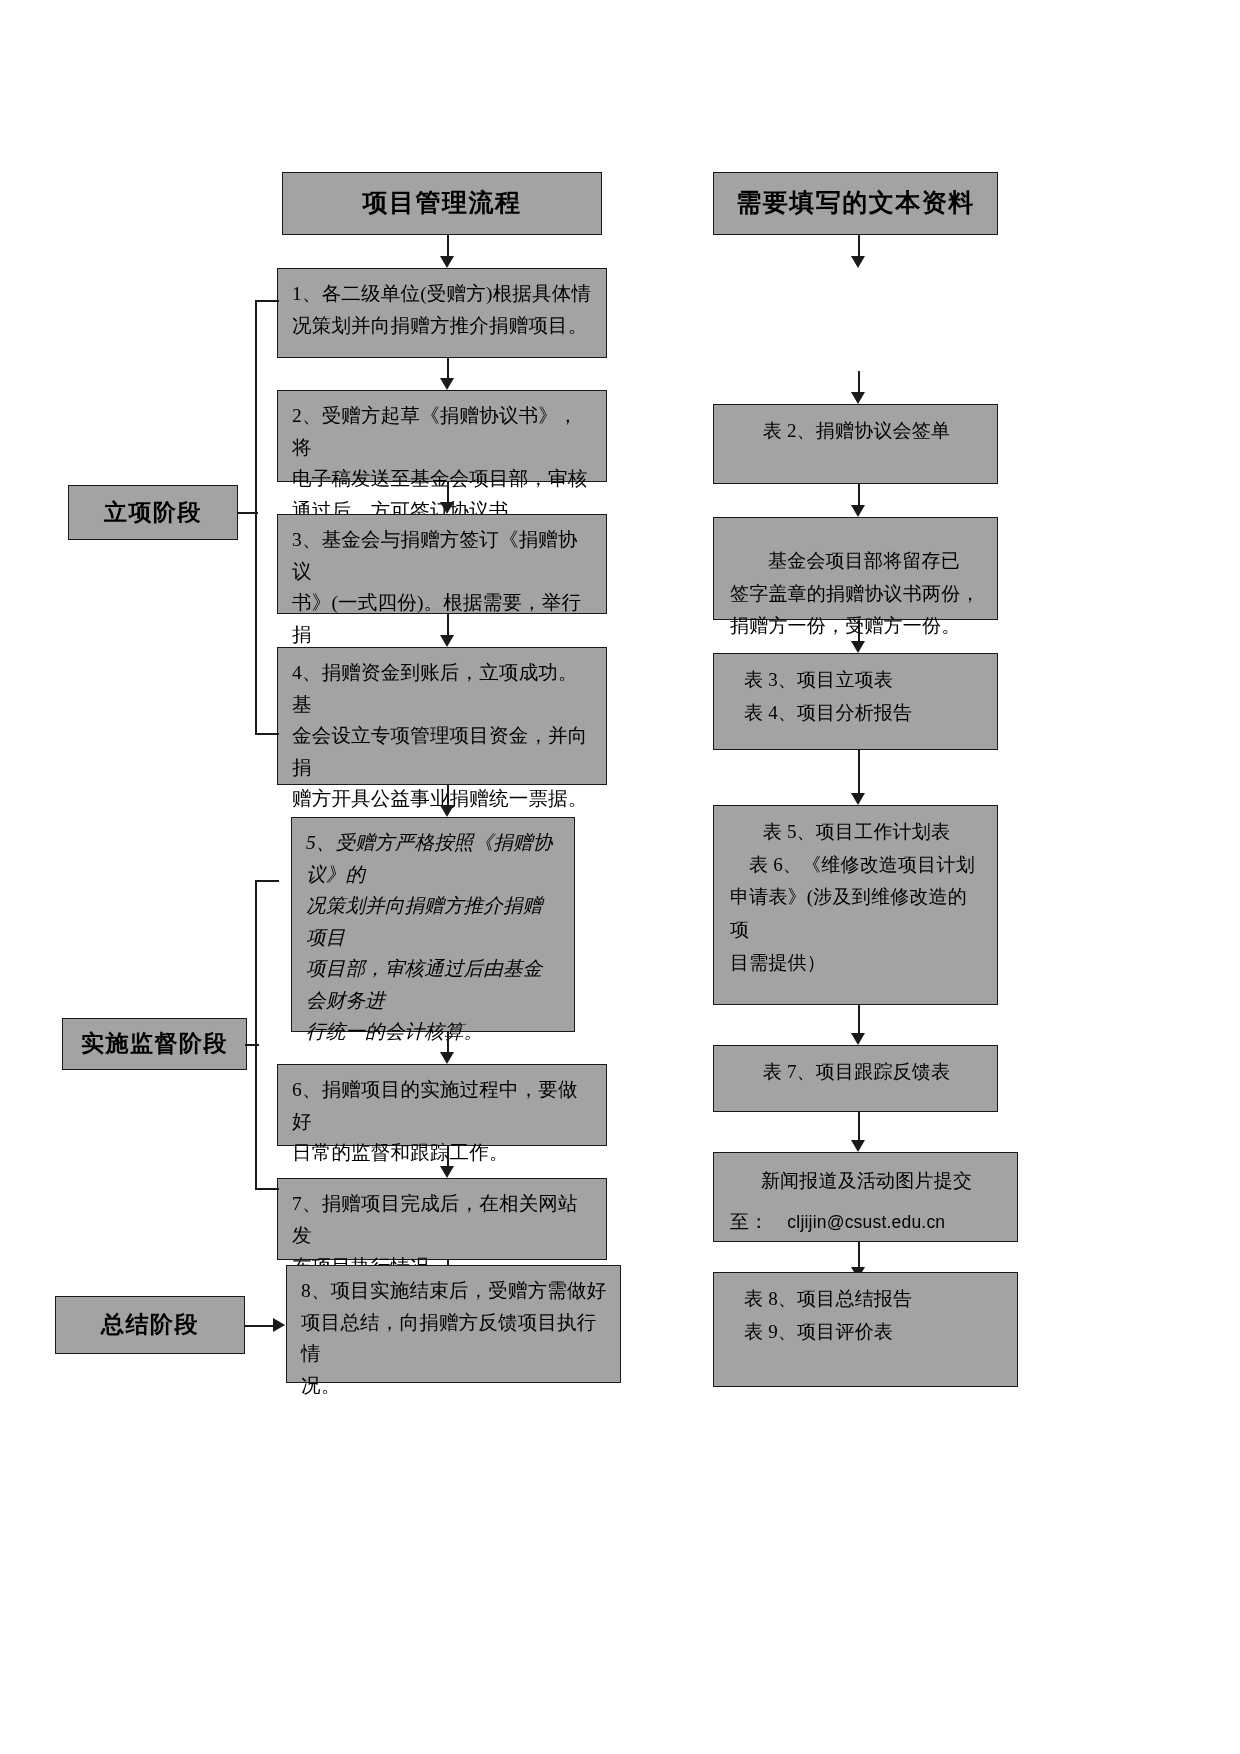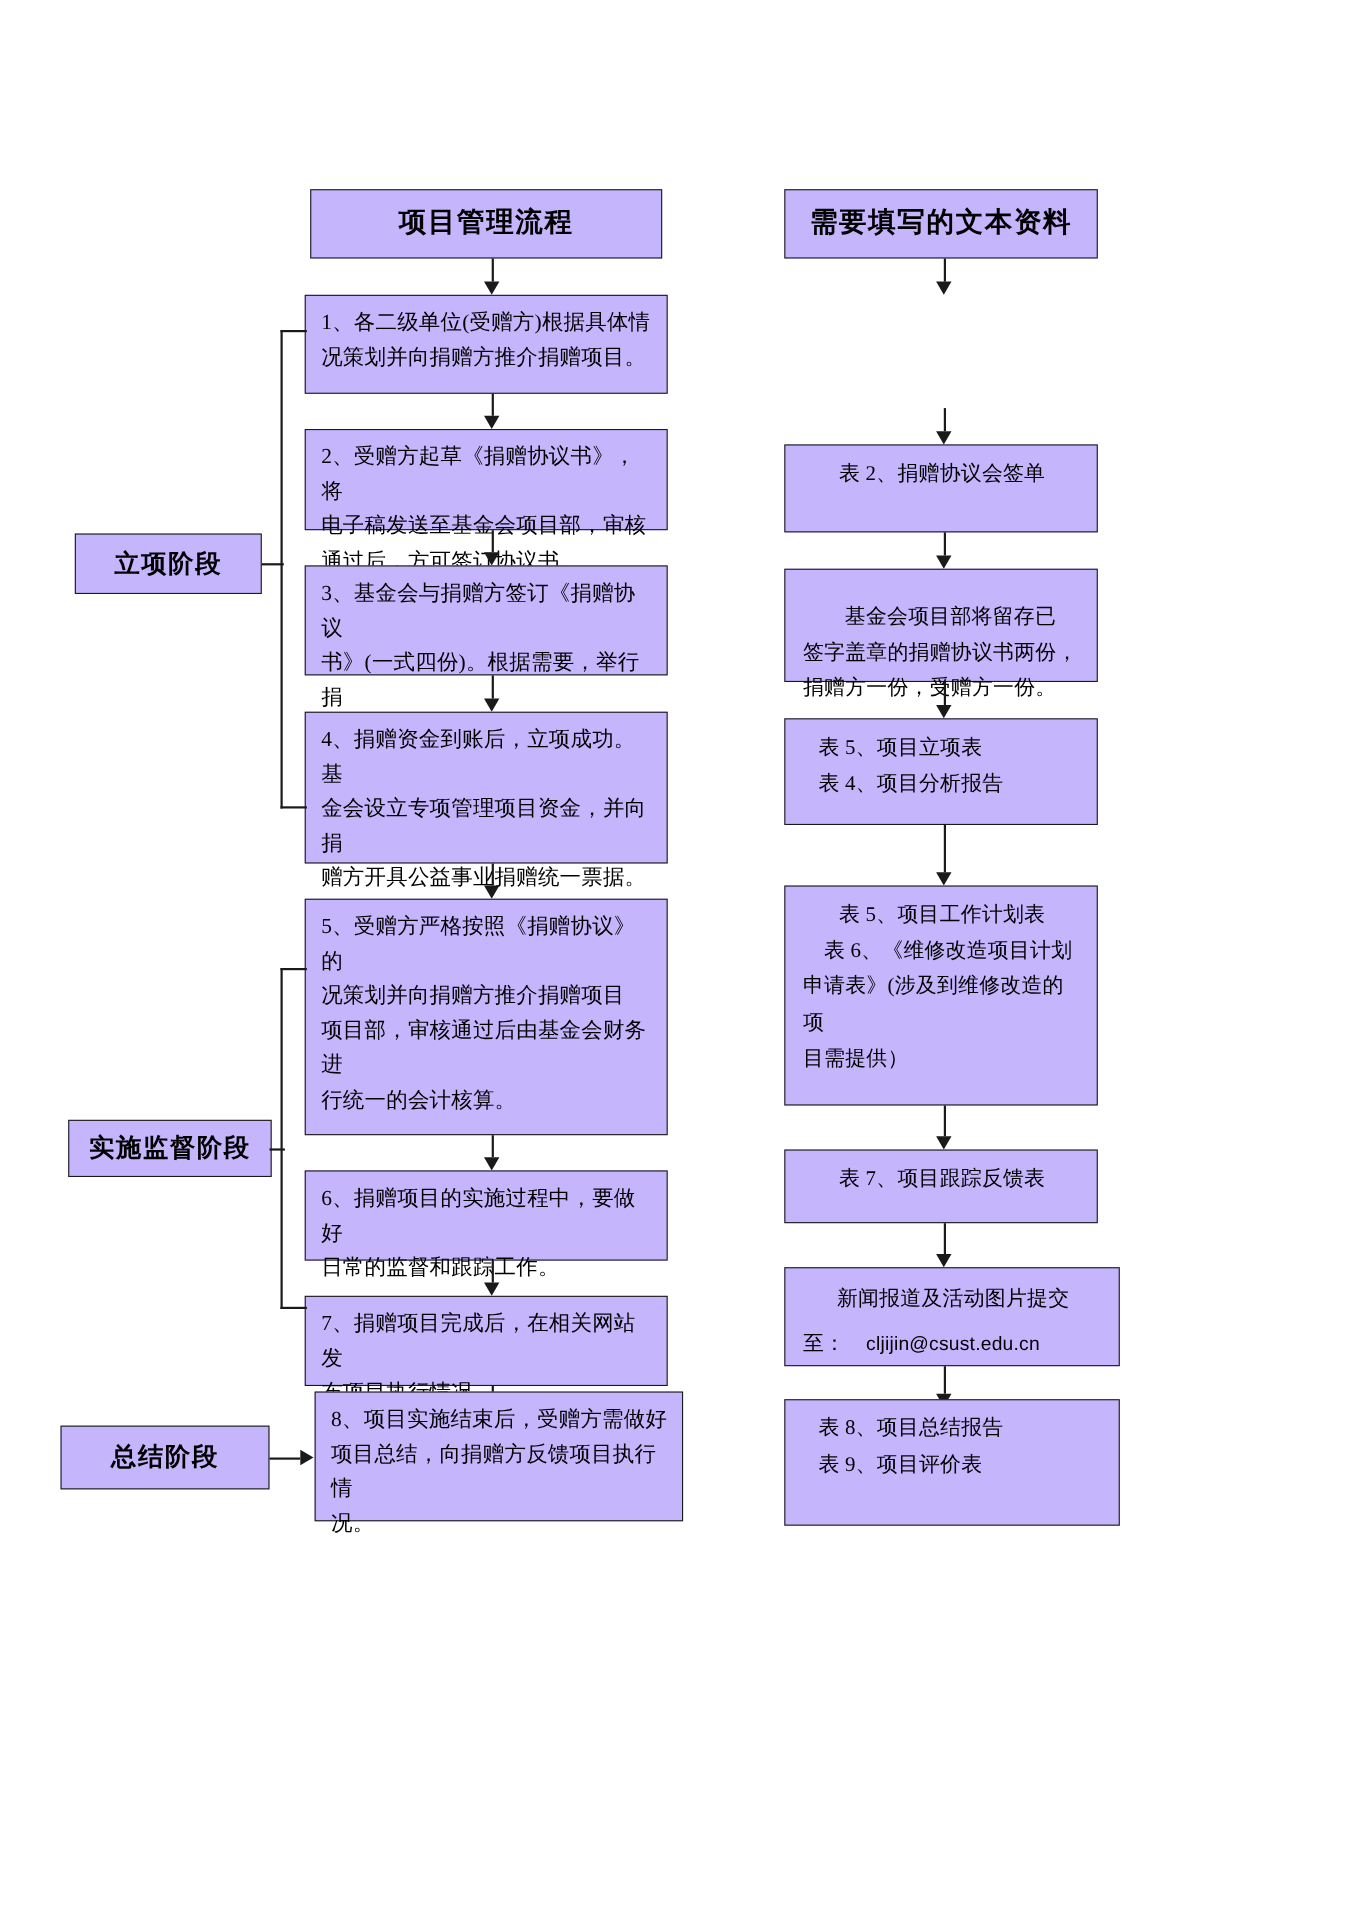--- a/index.html
+++ b/index.html
@@ -7,21 +7,21 @@
     width:1240px;height:1754px;position:relative;
     font-family:"Liberation Serif","DejaVu Serif",serif;
     color:#000;
   }
   .canvas{position:absolute;inset:0;}
 
   
   .box{
     position:absolute;
     border:1.6px solid #1a1a1a;
-    background:#c4b5fd;
+    background:#a3a3a3;
     box-sizing:border-box;
     font-size:19.5px;
     line-height:1.62;
     letter-spacing:0.2px;
   }
   .box .inner{
     padding:9px 12px 6px 14px;
   }
   .box p{margin:0;}
 
@@ -139,21 +139,21 @@
       <p>金会设立专项管理项目资金，并向捐</p>
       <p>赠方开具公益事业捐赠统一票据。</p>
     </div>
   </div>
 
   <div class="arrow" style="left:447px;top:785px;height:32px;">
     <div class="shaft" style="height:20px;"></div>
     <div class="head" style="top:20px;"></div>
   </div>
 
-  <div class="box" style="left:277px;top:817px;width:330px;height:215px;">
+  <div class="box" style="left:291px;top:817px;width:284px;height:215px;font-style:italic;">
     <div class="inner">
       <p>5、受赠方严格按照《捐赠协议》的</p>
       <p>况策划并向捐赠方推介捐赠项目</p>
       <p>项目部，审核通过后由基金会财务进</p>
       <p>行统一的会计核算。</p>
     </div>
   </div>
 
   <div class="arrow" style="left:447px;top:1032px;height:32px;">
     <div class="shaft" style="height:20px;"></div>
@@ -246,21 +246,21 @@
     </div>
   </div>
 
   <div class="arrow" style="left:858px;top:620px;height:33px;">
     <div class="shaft" style="height:21px;"></div>
     <div class="head" style="top:21px;"></div>
   </div>
 
   <div class="box rbox" style="left:713px;top:653px;width:285px;height:97px;">
     <div class="inner" style="padding-left:30px;">
-      <p>表 5、项目立项表</p>
+      <p>表 3、项目立项表</p>
       <p>表 4、项目分析报告</p>
     </div>
   </div>
 
   <div class="arrow" style="left:858px;top:750px;height:55px;">
     <div class="shaft" style="height:43px;"></div>
     <div class="head" style="top:43px;"></div>
   </div>
 
   <div class="box rbox" style="left:713px;top:805px;width:285px;height:200px;">

